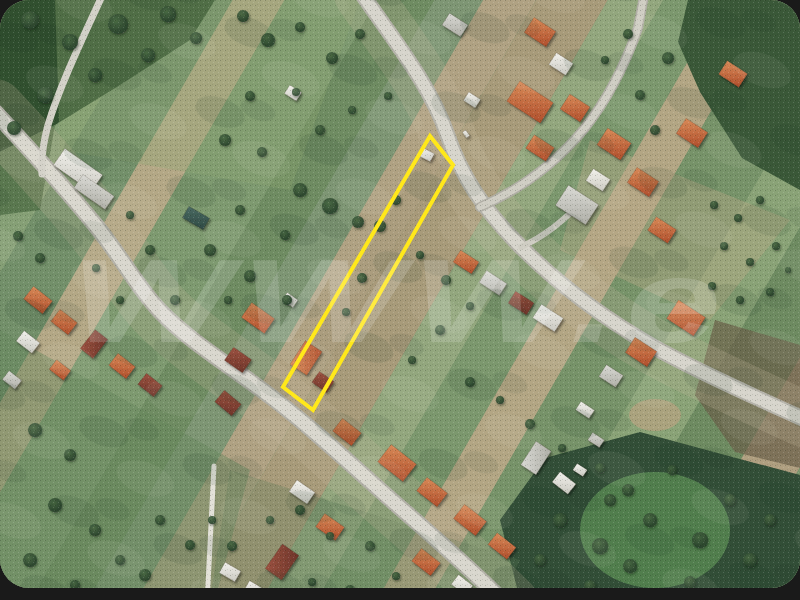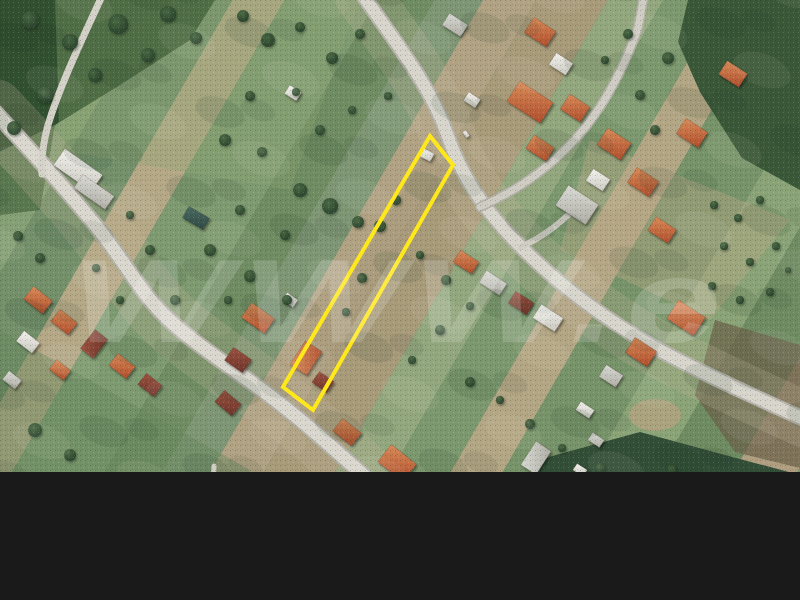--- a/index.html
+++ b/index.html
@@ -1,16 +1,16 @@
 <!DOCTYPE html>
 <html><head>
 <meta charset="utf-8">
 <style>
   html,body{margin:0;padding:0;background:#1a1a1a;}
-  .stage{width:800px;height:472px;overflow:hidden;position:relative;font-family:"Liberation Sans",sans-serif;}
+  .stage{width:800px;height:588px;overflow:hidden;position:relative;font-family:"Liberation Sans",sans-serif;border-radius:29px;}
   svg{display:block;}
   .watermark{font-family:"Liberation Sans",sans-serif;font-weight:bold;font-style:italic;}
 </style>
 </head>
 <body>
 
 <div class="stage">
   <svg id="map" width="800" height="600" viewBox="0 0 800 600" role="img">
     <defs>
       <linearGradient id="gO" x1="0" y1="0" x2="1" y2="1">

